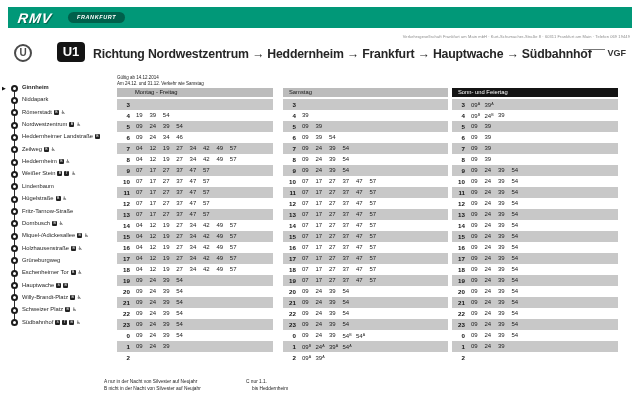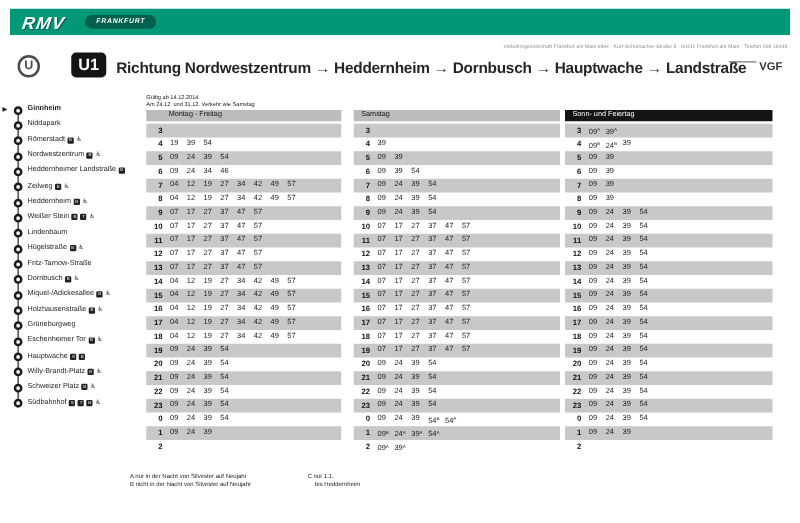--- a/index.html
+++ b/index.html
@@ -72,21 +72,21 @@
 
   <div class="topbar">
     <span class="rmv">RMV</span>
     <span class="citypill">FRANKFURT</span>
   </div>
 
   <div class="imprint">Verkehrsgesellschaft Frankfurt am Main mbH · Kurt-Schumacher-Straße 8 · 60311 Frankfurt am Main · Telefon 069 19449</div>
 
   <div class="uround">U</div>
   <div class="linebadge">U1</div>
-  <div class="title">Richtung Nordwestzentrum → Heddernheim → Dornbusch → Hauptwache → Landstraße</div>
+  <div class="title">Richtung Nordwestzentrum → Heddernheim → Frankfurt → Hauptwache → Südbahnhof</div>
   <div class="vgf"><span class="vgfline"></span><span>VGF</span></div>
 
   <div class="stations">
     <div class="vline"></div>
   <div class="station current" style="top: 2px;">
         <span class="marker">▶</span>
         <span class="dot"></span>
         <span class="slabel">Ginnheim</span>
       </div>
       <div class="station" style="top: 14.35px;">

